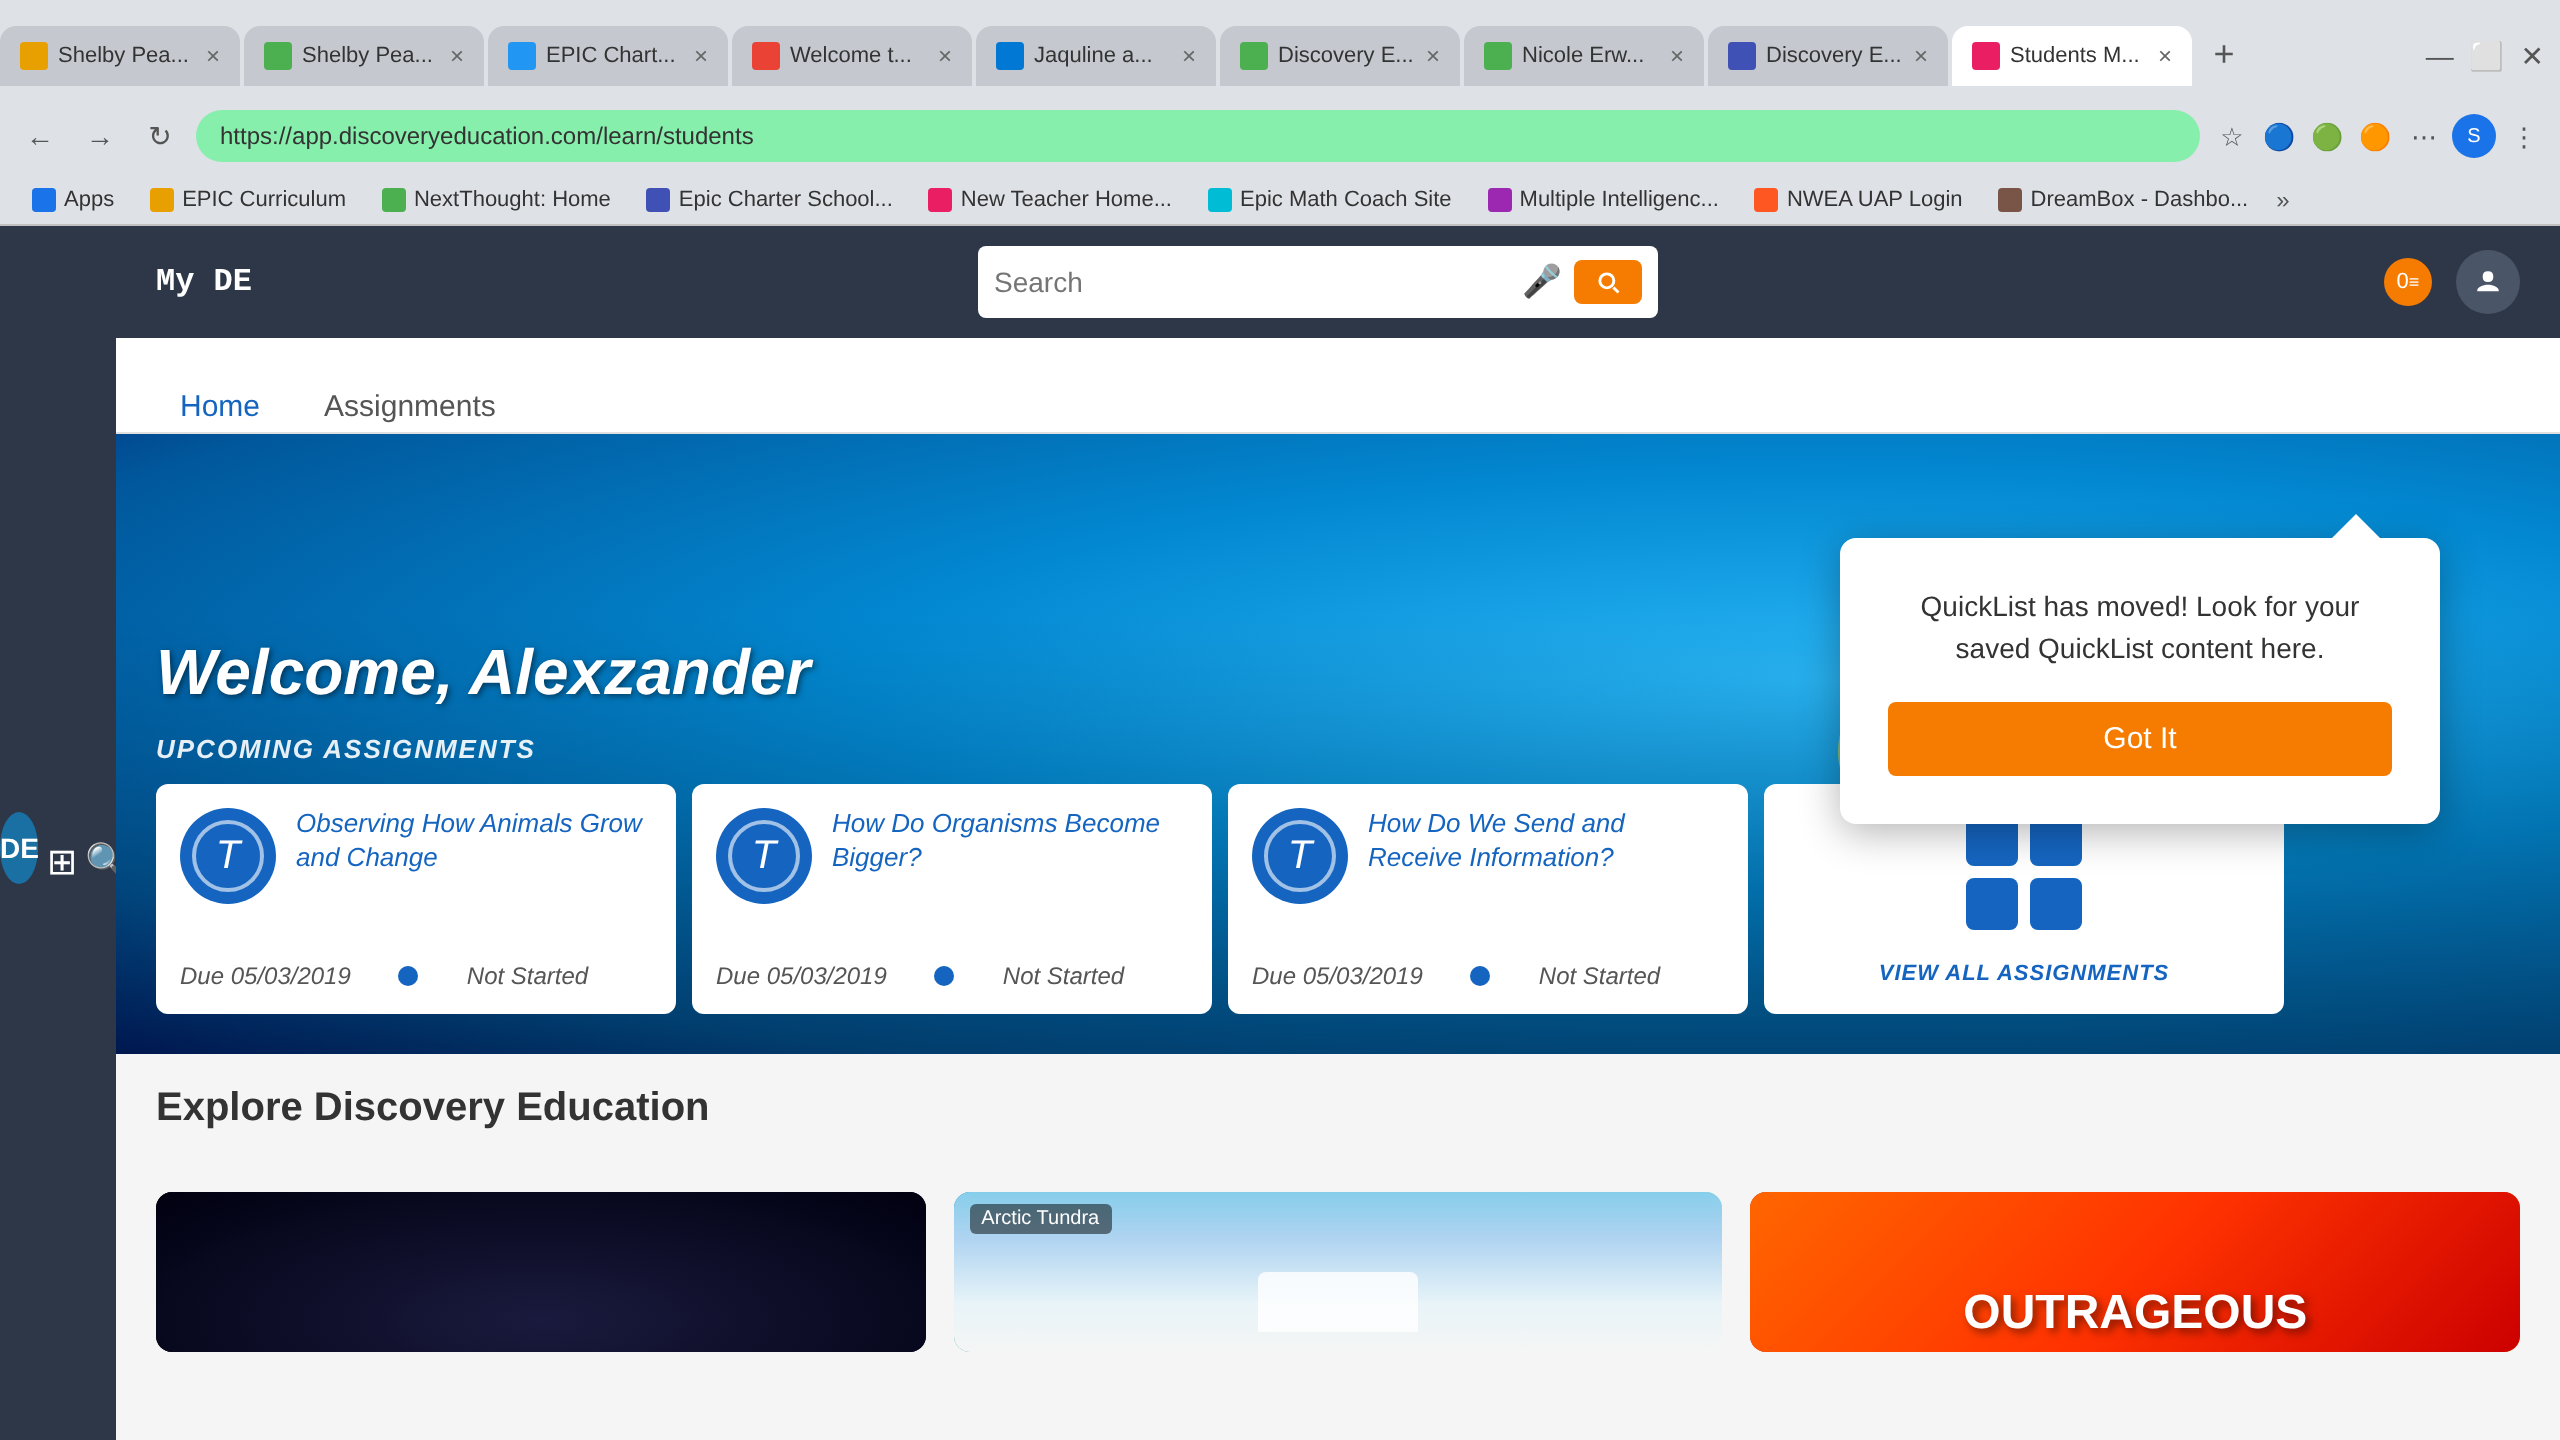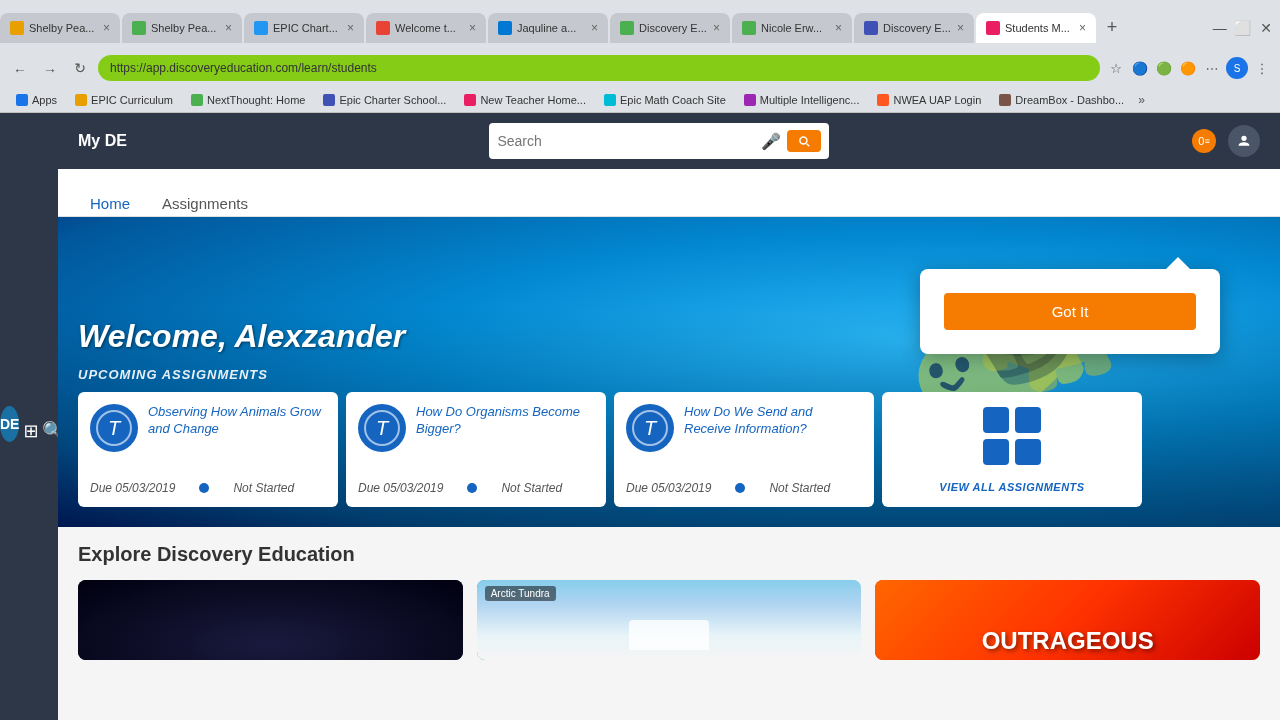--- a/index.html
+++ b/index.html
@@ -11,21 +11,21 @@
     .tab { display: flex; align-items: center; height: 30px; padding: 0 10px; border-radius: 8px 8px 0 0; font-size: 11px; color: #333; background: #c5c8ce; margin-right: 2px; max-width: 160px; min-width: 120px; cursor: pointer; position: relative; }
     .tab.active { background: #fff; color: #333; z-index: 1; }
     .tab-favicon { width: 14px; height: 14px; margin-right: 5px; border-radius: 2px; flex-shrink: 0; }
     .tab-title { overflow: hidden; white-space: nowrap; text-overflow: ellipsis; flex: 1; }
     .tab-close { margin-left: 4px; color: #666; font-size: 12px; cursor: pointer; }
     .tab-new { width: 28px; height: 28px; display: flex; align-items: center; justify-content: center; font-size: 18px; color: #555; cursor: pointer; }
     .tab-bar-right { margin-left: auto; display: flex; align-items: center; gap: 8px; padding-right: 8px; font-size: 14px; color: #555; }
 
     .address-bar-row { display: flex; align-items: center; background: #dee1e6; padding: 4px 8px; height: 38px; gap: 6px; }
     .nav-btn { width: 24px; height: 24px; display: flex; align-items: center; justify-content: center; color: #555; cursor: pointer; border-radius: 50%; font-size: 14px; }
-    .address-input { flex: 1; height: 26px; border-radius: 13px; background: #84cc16; border: none; padding: 0 12px; font-size: 12px; color: #333; outline: none; }
+    .address-input { flex: 1; height: 26px; border-radius: 13px; background: #86efac; border: none; padding: 0 12px; font-size: 12px; color: #333; outline: none; }
     .address-icons { display: flex; align-items: center; gap: 4px; }
     .addr-icon { width: 20px; height: 20px; display: flex; align-items: center; justify-content: center; font-size: 13px; color: #555; cursor: pointer; }
 
     .bookmarks-bar { display: flex; align-items: center; background: #dee1e6; padding: 2px 8px; height: 26px; gap: 2px; border-bottom: 1px solid #c0c0c0; }
     .bookmark-item { display: flex; align-items: center; padding: 1px 8px; font-size: 11px; color: #333; cursor: pointer; border-radius: 4px; white-space: nowrap; }
     .bm-icon { width: 12px; height: 12px; margin-right: 4px; border-radius: 2px; display: inline-block; }
 
     
     .app-container { display: flex; height: 620px; }
 
@@ -34,21 +34,21 @@
     .sidebar-logo { width: 36px; height: 36px; background: #1a6fa3; border-radius: 50%; display: flex; align-items: center; justify-content: center; margin-bottom: 14px; cursor: pointer; }
     .sidebar-logo-text { color: #fff; font-size: 14px; font-weight: bold; }
     .sidebar-icon { width: 44px; height: 44px; display: flex; align-items: center; justify-content: center; color: #aaa; cursor: pointer; border-radius: 8px; font-size: 18px; }
     .sidebar-icon.active { color: #fff; }
 
     
     .main-content { flex: 1; display: flex; flex-direction: column; overflow: hidden; }
 
     
     .top-nav { background: #2d3748; display: flex; align-items: center; justify-content: space-between; padding: 0 20px; height: 56px; flex-shrink: 0; }
-    .top-nav-left { display: flex; align-items: flex-start; gap: 20px; }
+    .top-nav-left { display: flex; align-items: flex-start; gap: 20px; font-family: Liberation Mono, monospace; }
     .my-de-title { color: #fff; font-size: 16px; font-weight: bold; cursor: pointer; }
     .top-nav-search { display: flex; align-items: center; background: #fff; border-radius: 4px; padding: 0 8px; height: 36px; width: 340px; }
     .search-input-field { border: none; outline: none; font-size: 14px; color: #333; flex: 1; }
     .search-mic-icon { color: #1a73e8; font-size: 16px; margin-right: 6px; cursor: pointer; }
     .search-btn { background: #f57c00; color: #fff; border: none; border-radius: 4px; padding: 4px 10px; cursor: pointer; font-size: 14px; display: flex; align-items: center; justify-content: center; }
     .top-nav-right { display: flex; align-items: center; gap: 12px; }
     .queue-badge { background: #f57c00; color: #fff; border-radius: 50%; width: 24px; height: 24px; display: flex; align-items: center; justify-content: center; font-size: 11px; cursor: pointer; }
     .avatar-btn { width: 32px; height: 32px; background: #4a5568; border-radius: 50%; display: flex; align-items: center; justify-content: center; color: #fff; font-size: 14px; cursor: pointer; }
 
     
@@ -71,21 +71,21 @@
     .assignment-icon-inner { color: #fff; font-size: 20px; border: 2px solid rgba(255,255,255,0.6); border-radius: 50%; width: 36px; height: 36px; display: flex; align-items: center; justify-content: center; }
     .assignment-title { color: #1565c0; font-size: 13px; font-weight: 500; line-height: 1.3; }
     .assignment-meta { display: flex; align-items: center; gap: 24px; font-size: 12px; color: #555; margin-top: 21px; }
     .status-dot { width: 10px; height: 10px; border-radius: 50%; background: #1565c0; }
     .view-all-grid { display: grid; grid-template-columns: 1fr 1fr; gap: 6px; margin-bottom: 8px; }
     .view-all-square { width: 26px; height: 26px; background: #1565c0; border-radius: 4px; }
     .view-all-text { color: #1565c0; font-size: 11px; font-weight: bold; letter-spacing: 0.5px; text-align: center; }
 
     
     .explore-section { background: #f5f5f5; padding: 16px 20px; flex: 1; overflow-y: auto; }
-    .explore-title { font-size: 20px; font-weight: bold; color: #333; margin-bottom: 14px; }
+    .explore-title { font-size: 20px; font-weight: bold; color: #333; margin-bottom: 30px; }
     .explore-cards { display: flex; gap: 14px; }
     .explore-card { border-radius: 8px; overflow: hidden; flex: 1; height: 80px; cursor: pointer; background: #333; position: relative; }
     .explore-card-1 { background: linear-gradient(135deg, #000 0%, #1a1a2e 50%, #16213e 100%); }
     .explore-card-2 { background: linear-gradient(135deg, #c0392b 0%, #e74c3c 50%, #f39c12 100%); }
     .explore-card-3 { background: linear-gradient(135deg, #2980b9 0%, #27ae60 50%, #fff 100%); }
     .explore-card-label { position: absolute; top: 6px; left: 8px; background: rgba(0,0,0,0.5); color: #fff; font-size: 10px; padding: 2px 6px; border-radius: 3px; }
     .card-2-text { font-size: 24px; font-weight: 900; color: #fff; position: absolute; bottom: 5px; left: 50%; transform: translateX(-50%); white-space: nowrap; text-shadow: 2px 2px 4px rgba(0,0,0,0.5); }
 
     
     .quicklist-popup { position: absolute; top: 156px; right: 60px; background: #fff; border-radius: 8px; padding: 24px; width: 300px; box-shadow: 0 4px 20px rgba(0,0,0,0.3); z-index: 100; }
@@ -342,16 +342,17 @@
           <div style="position:absolute; top:0; left:0; right:0; bottom:0; background: linear-gradient(135deg, #ff6600, #ff3300, #cc0000);"></div>
           <div class="card-2-text">OUTRAGEOUS</div>
         </div>
       </div>
     </div>
 
   </div>
 
   <div class="quicklist-popup">
     <div class="quicklist-arrow"></div>
+    <div class="quicklist-text">QuickList has moved! Look for your saved QuickList content here.</div>
     <button class="got-it-btn">Got It</button>
   </div>
 
 </div>
 
 </body></html>

